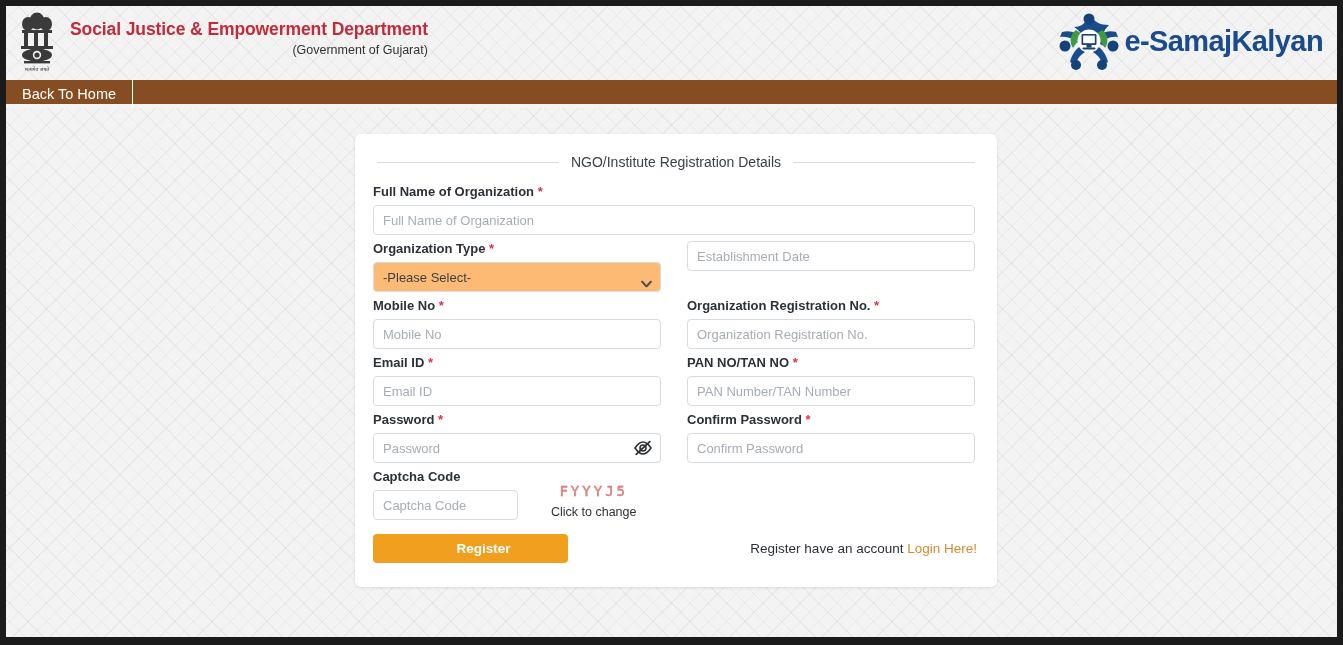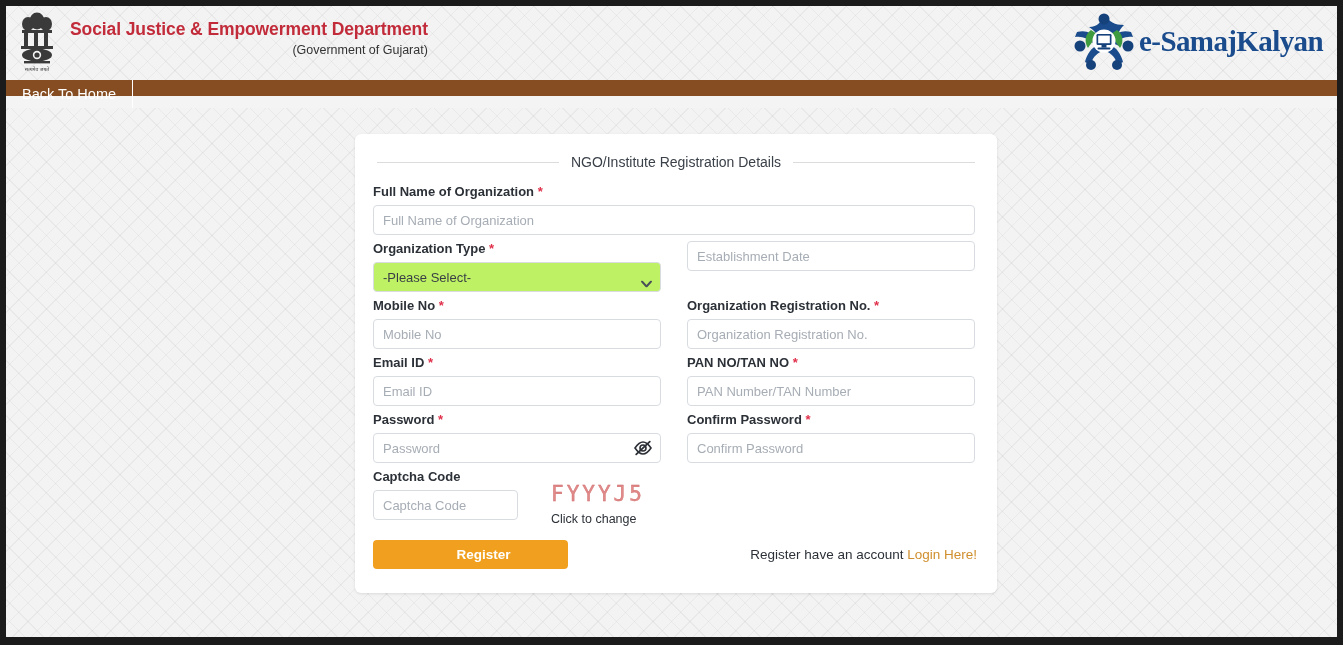--- a/index.html
+++ b/index.html
@@ -61,27 +61,26 @@
     display: flex; align-items: center;
   }
   .brand-mark { width: 66px; height: 62px; flex: none; }
   .brand-text {
     color: #1a4b8c;
     font-size: 29px;
     font-weight: bold;
     letter-spacing: -0.6px;
     margin-left: 2px;
     white-space: nowrap;
-    font-family: Liberation Serif, serif;
   }
 
   
   #nav-bar {
     position: absolute; left: 0; top: 74px;
-    width: 1331px; height: 16px;
+    width: 1331px; height: 24px;
     background: #854d21;
   }
   .nav-item {
     display: inline-block;
     color: #ffffff;
     font-size: 14.5px;
     line-height: 28px;
     padding: 0 16px;
     border-right: 1px solid #ffffff;
     cursor: pointer;
@@ -144,21 +143,21 @@
     outline: none;
   }
   .text-input::placeholder { color: #a7adb5; }
 
   .select-wrap { position: relative; }
   .select-input {
     width: 100%;
     height: 30px;
     border: 1px solid #d8dce1;
     border-radius: 4px;
-    background: #bef264;
+    background: #fdba74;
     padding: 0 26px 0 9px;
     font-size: 13px;
     color: #3a3f46;
     font-family: "Liberation Sans", sans-serif;
     appearance: none;
     -webkit-appearance: none;
     outline: none;
   }
   .chev {
     position: absolute; right: 9px; top: 50%;
@@ -179,21 +178,21 @@
 
   .field-block { margin-bottom: 3px; }
 
   
   .captcha-row { display: flex; align-items: flex-start; gap: 0; }
   .captcha-left { width: 145px; }
   .captcha-input { width: 145px; }
   .captcha-right { margin-left: 33px; padding-top: 15px; }
   .captcha-code {
     font-family: "DejaVu Sans Mono", monospace;
-    font-size: 21px;
+    font-size: 14px;
     letter-spacing: 3px;
     color: #e08a8a;
     line-height: 1;
     cursor: pointer;
     -webkit-text-stroke: 0.4px #d06a6a;
     user-select: none;
     text-align: center;
   }
   .captcha-hint {
     font-size: 12.5px;

